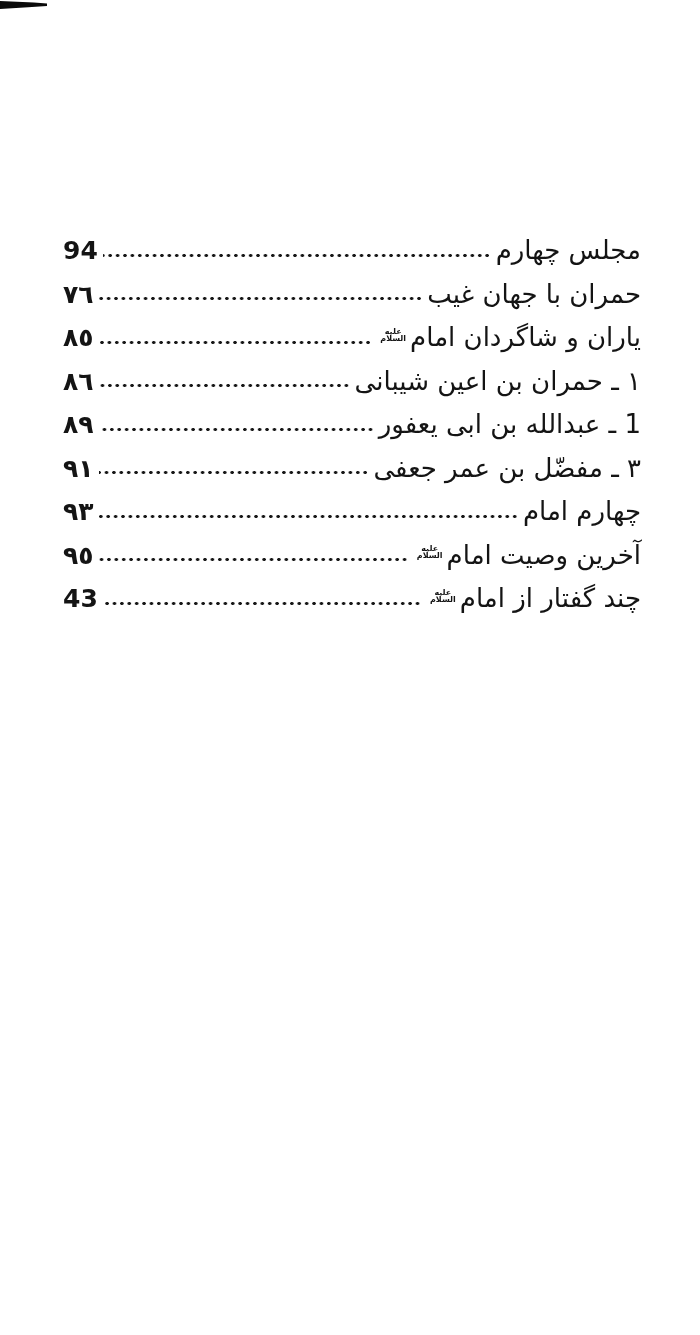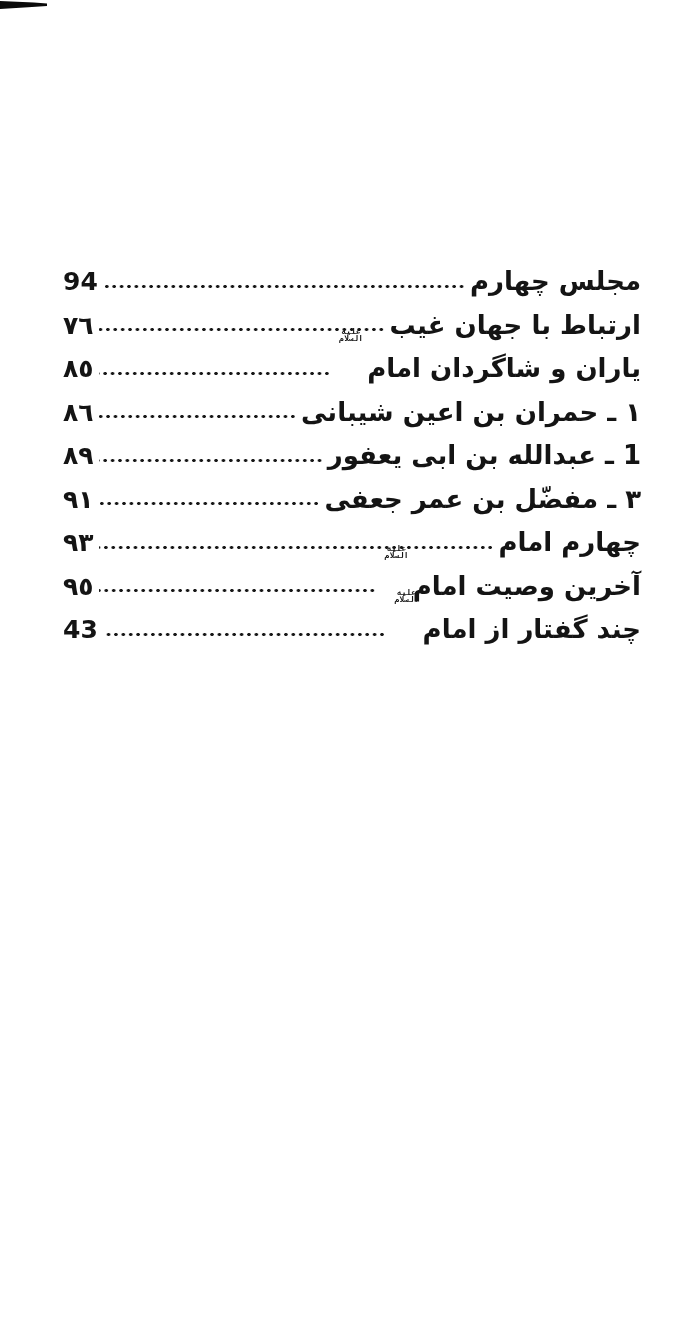--- a/index.html
+++ b/index.html
@@ -35,24 +35,23 @@
   .row {
     display: flex;
     direction: rtl;
     align-items: baseline;
     height: 43.5px;
     white-space: nowrap;
   }
 
   .t {
     font-size: 26px;
-    font-weight: 700;
+    font-weight: 400;
     line-height: 43.5px;
     letter-spacing: 0.2px;
-    margin-top: 31px;
   }
 
   .p {
     font-size: 25px;
     font-weight: 700;
     line-height: 43.5px;
   }
 
   .leader {
     flex: 1;
@@ -71,38 +70,37 @@
     flex-direction: column;
     align-self: center;
     text-align: center;
     font-size: 8px;
     line-height: 7px;
     font-weight: 700;
     margin: 0 4px;
     position: relative;
     top: -3px;
     transform: scaleY(0.95);
-    font-family: Liberation Mono, monospace;
   }
 </style>
 </head>
 <body>
 
 <div class="scan-mark"></div>
 
 <div class="toc">
 
   <div class="row">
     <span class="t">مجلس چهارم</span>
     <span class="leader"></span>
     <span class="p">94</span>
   </div>
 
   <div class="row">
-    <span class="t">ارتباط با جهان غیب</span>
+    <span class="t">حمران با جهان غیب</span>
     <span class="leader"></span>
     <span class="p">٧٦</span>
   </div>
 
   <div class="row">
     <span class="t">یاران و شاگردان امام</span>
     <span class="hon">
       <span>علیه</span>
       <span>السلام</span>
     </span>

